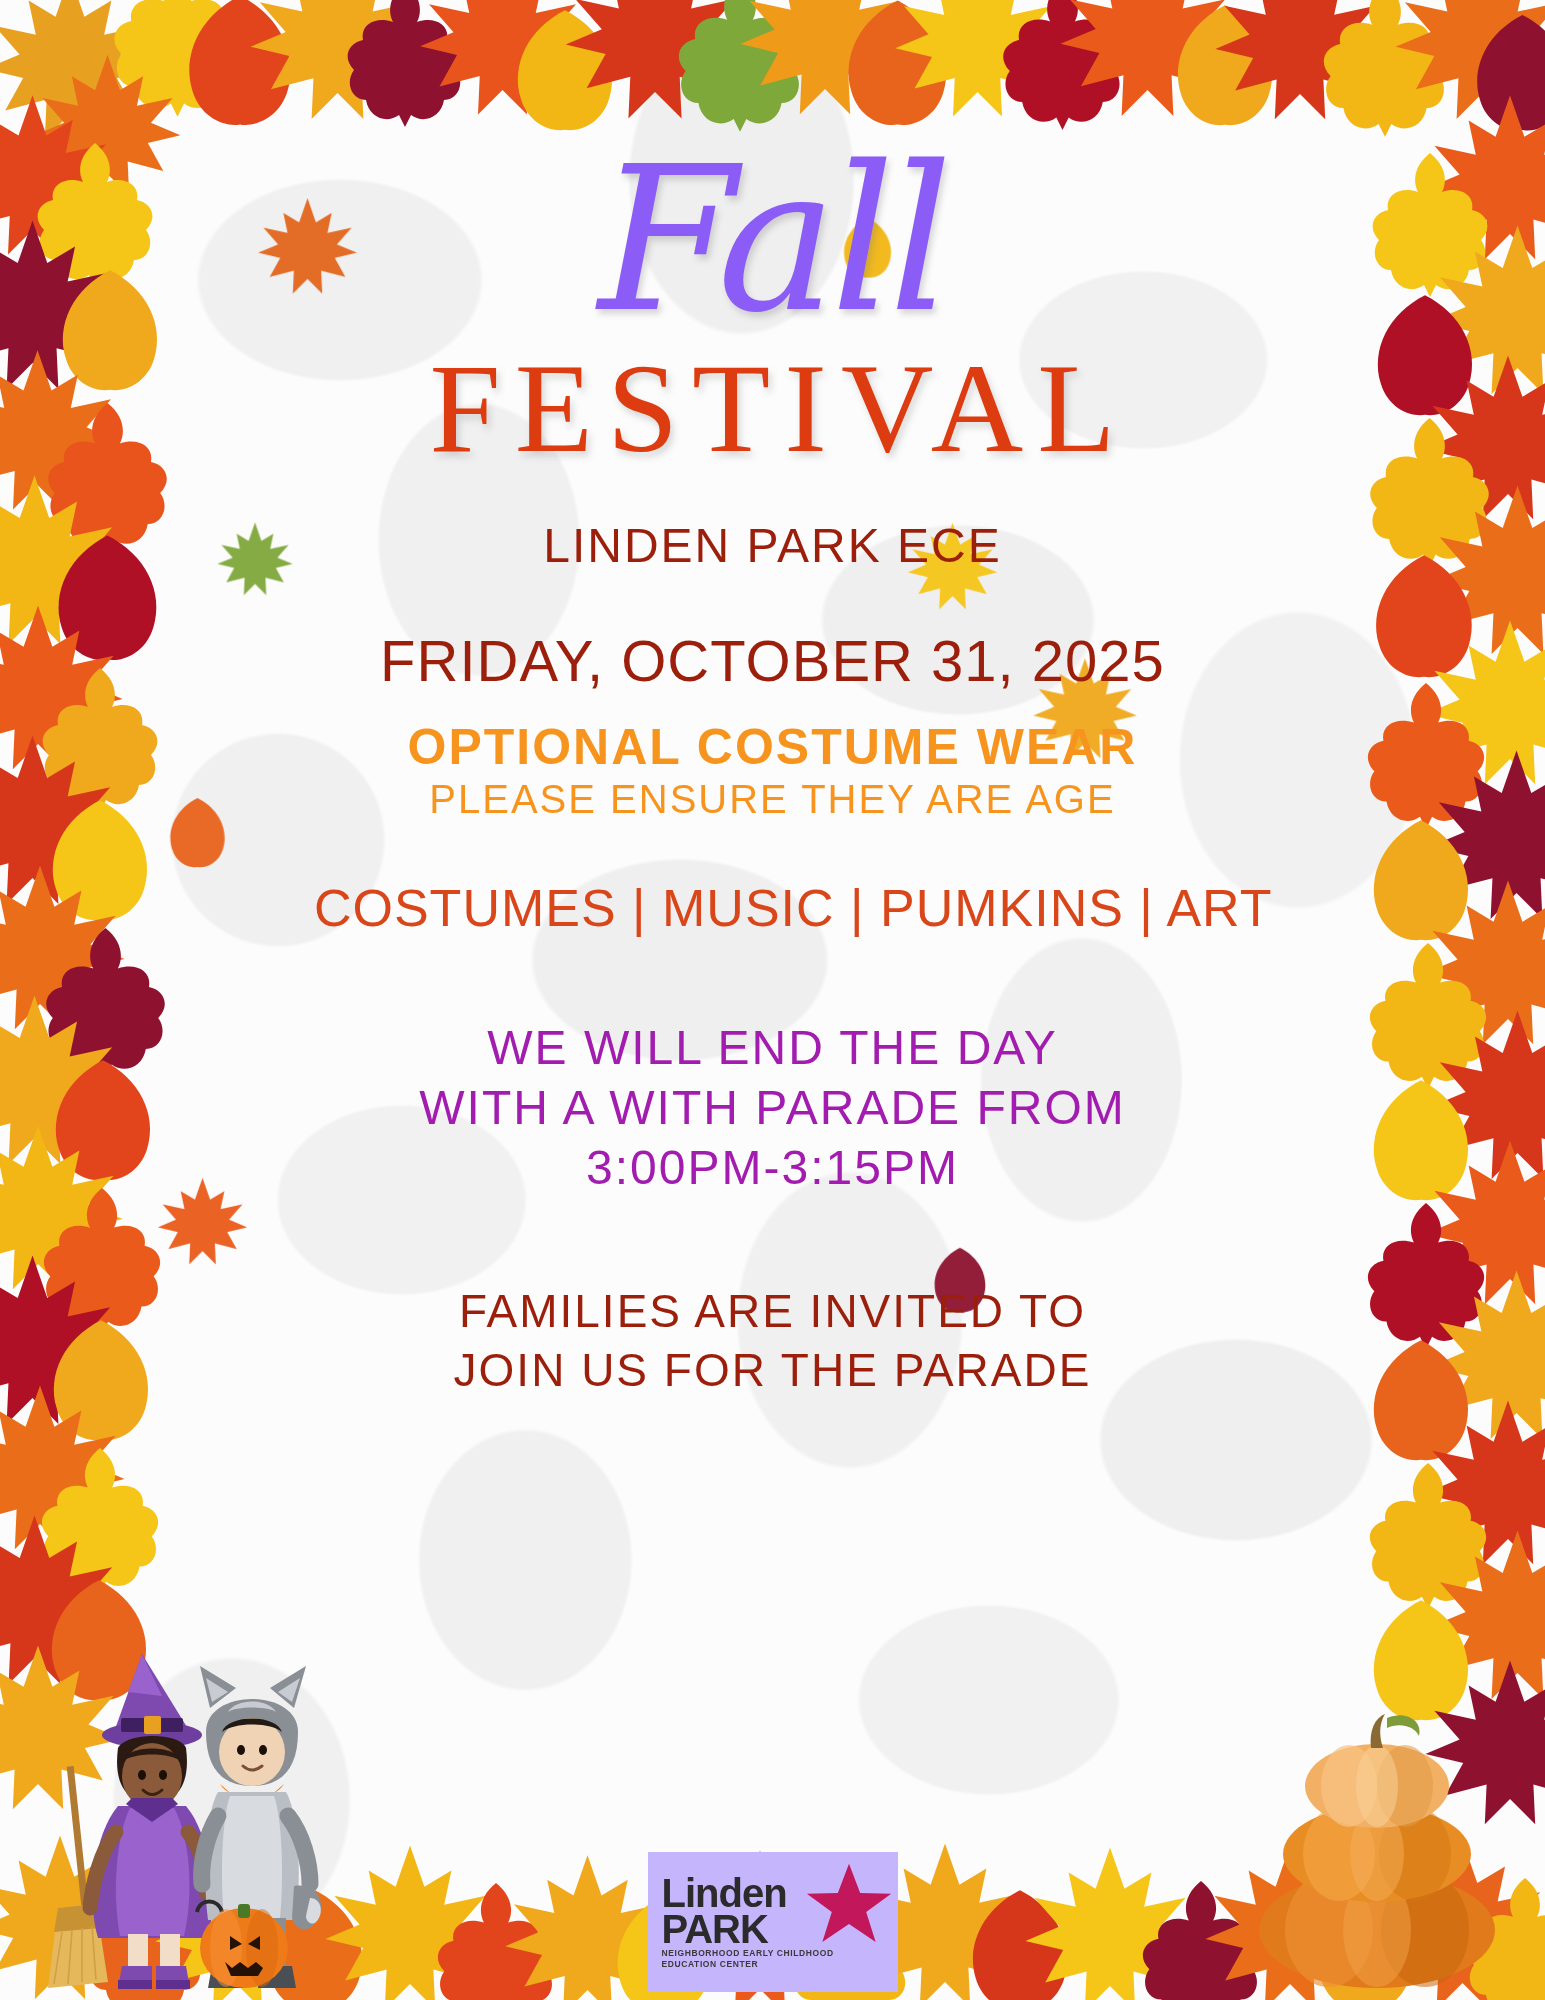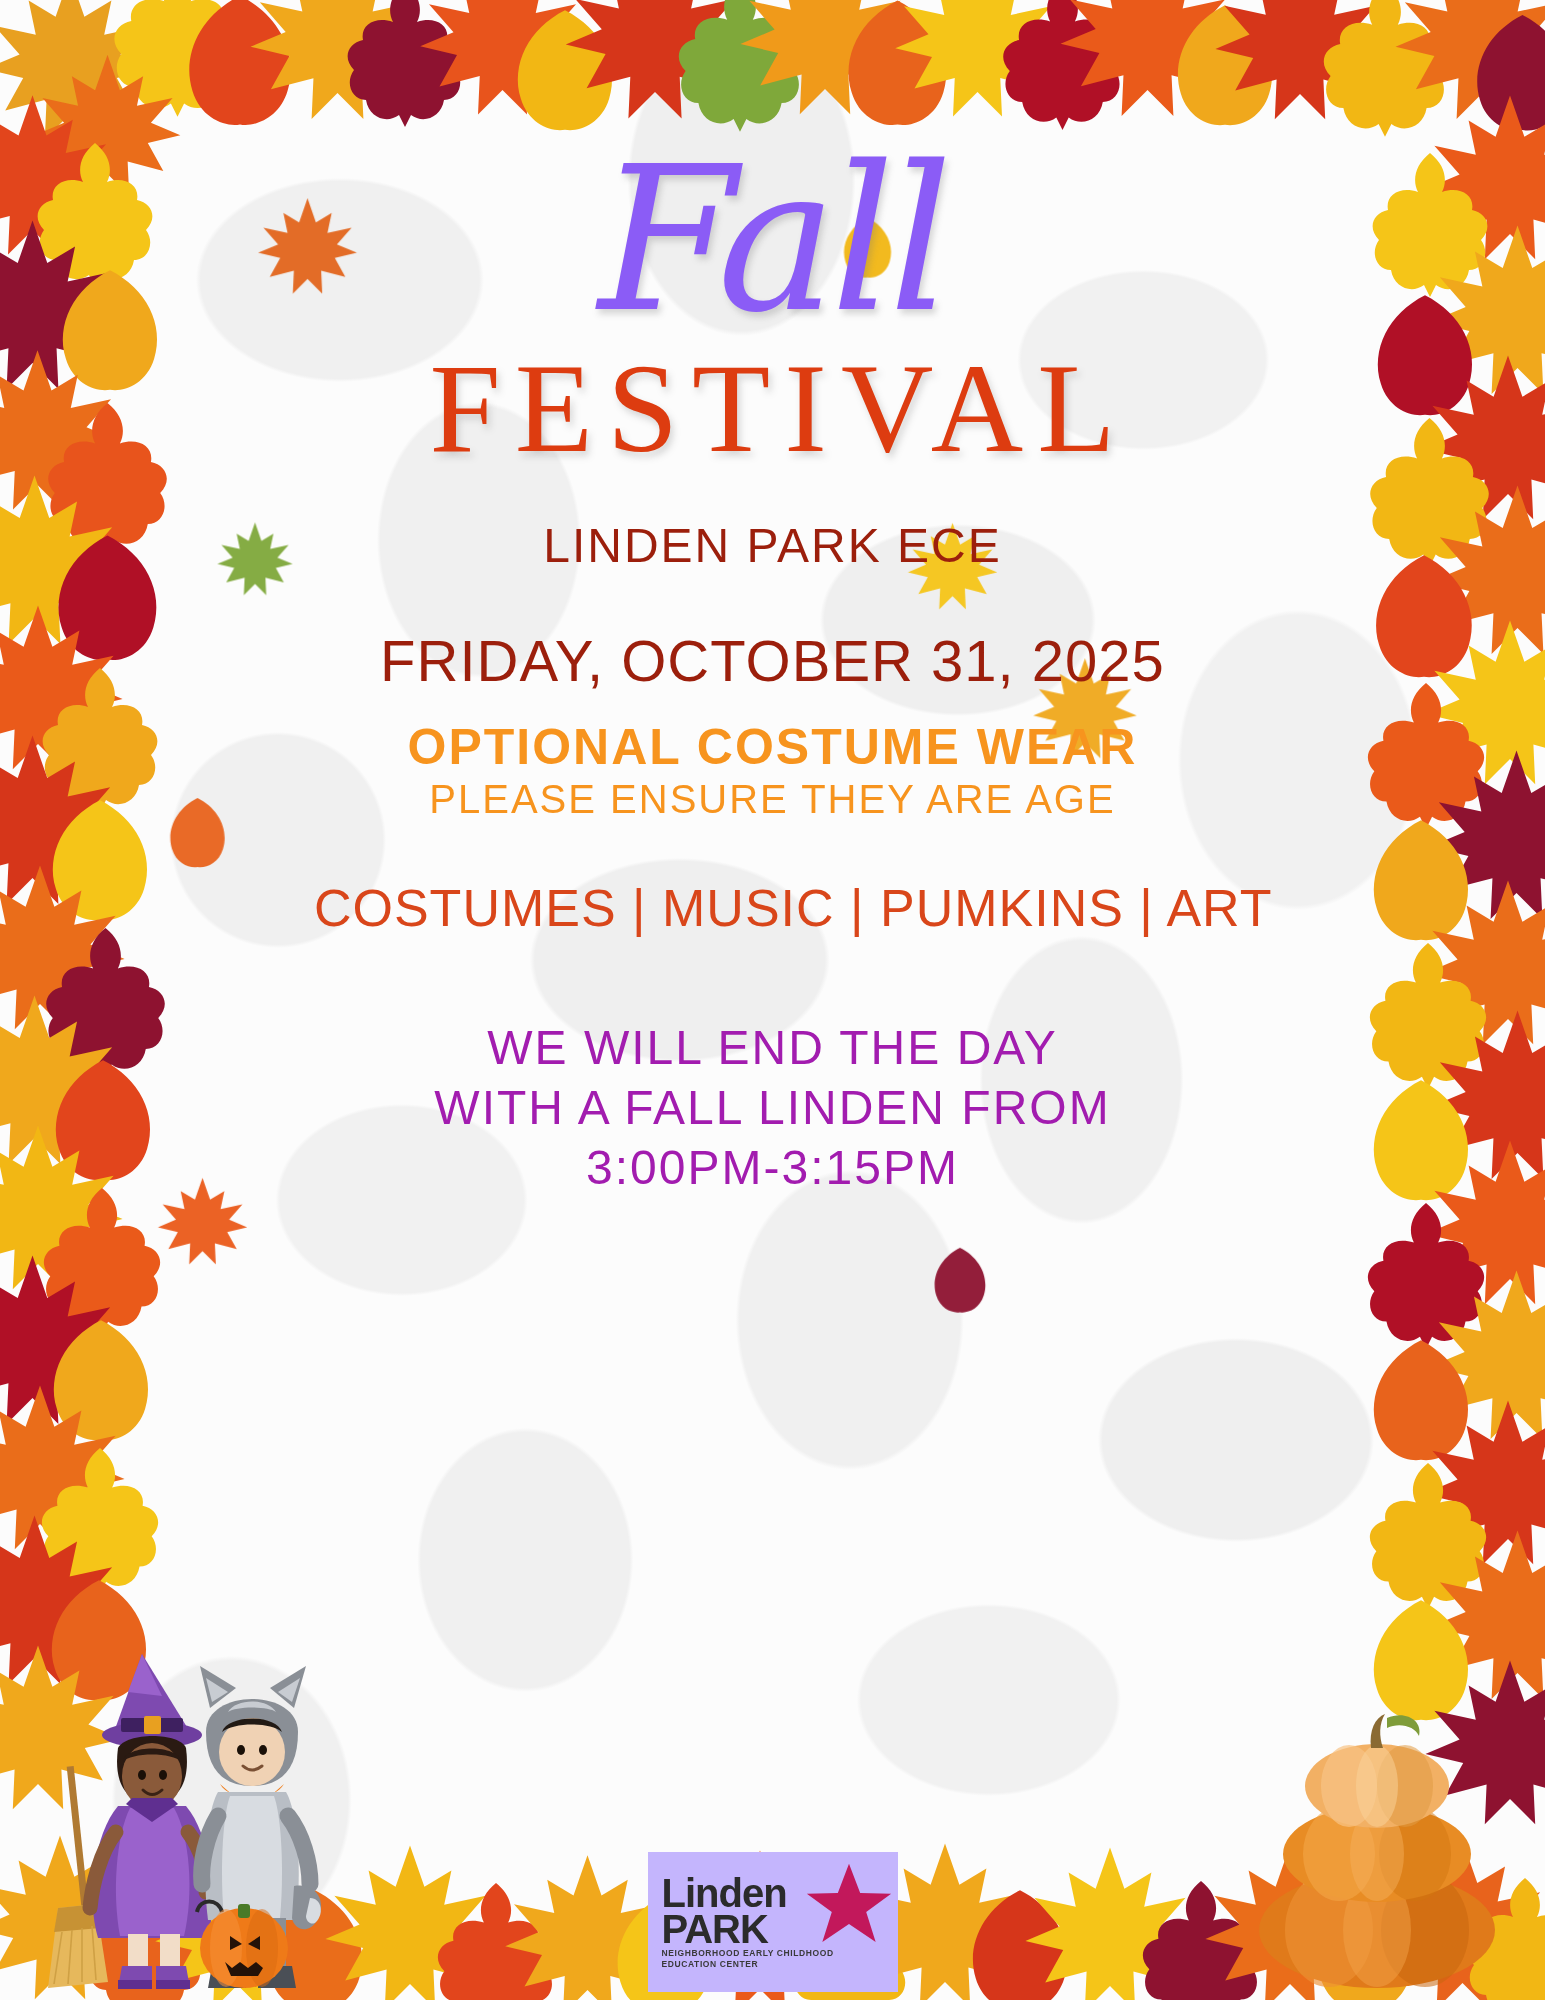--- a/index.html
+++ b/index.html
@@ -325,24 +325,28 @@
     <div class="costume-head">OPTIONAL COSTUME WEAR</div>
 
     <div class="costume-sub">
       <div>PLEASE ENSURE THEY ARE AGE</div>
     </div>
 
     <div class="activities">COSTUMES | MUSIC | PUMKINS | ART</div>
 
     <div class="parade">
       <div>WE WILL END THE DAY</div>
-      <div>WITH A FALL LINDEN FROM</div>
+      <div>WITH A WITH PARADE FROM</div>
       <div>3:00PM-3:15PM</div>
     </div>
 
+    <div class="families">
+      <div>FAMILIES ARE INVITED TO</div>
+      <div>JOIN US FOR THE PARADE</div>
+    </div>
 
   </div>
 
   <div id="kids">
     <svg width="330" height="360" viewBox="0 0 330 360">
 
       <g>
         <rect x="52" y="130" width="7" height="150" fill="#b07a32" transform="rotate(-6 55 200)"></rect>
         <path d="M36 272 L74 268 L86 346 L26 352 Z" fill="#e6b85c"></path>
         <path d="M36 272 L74 268 L78 292 L32 296 Z" fill="#c79234"></path>

